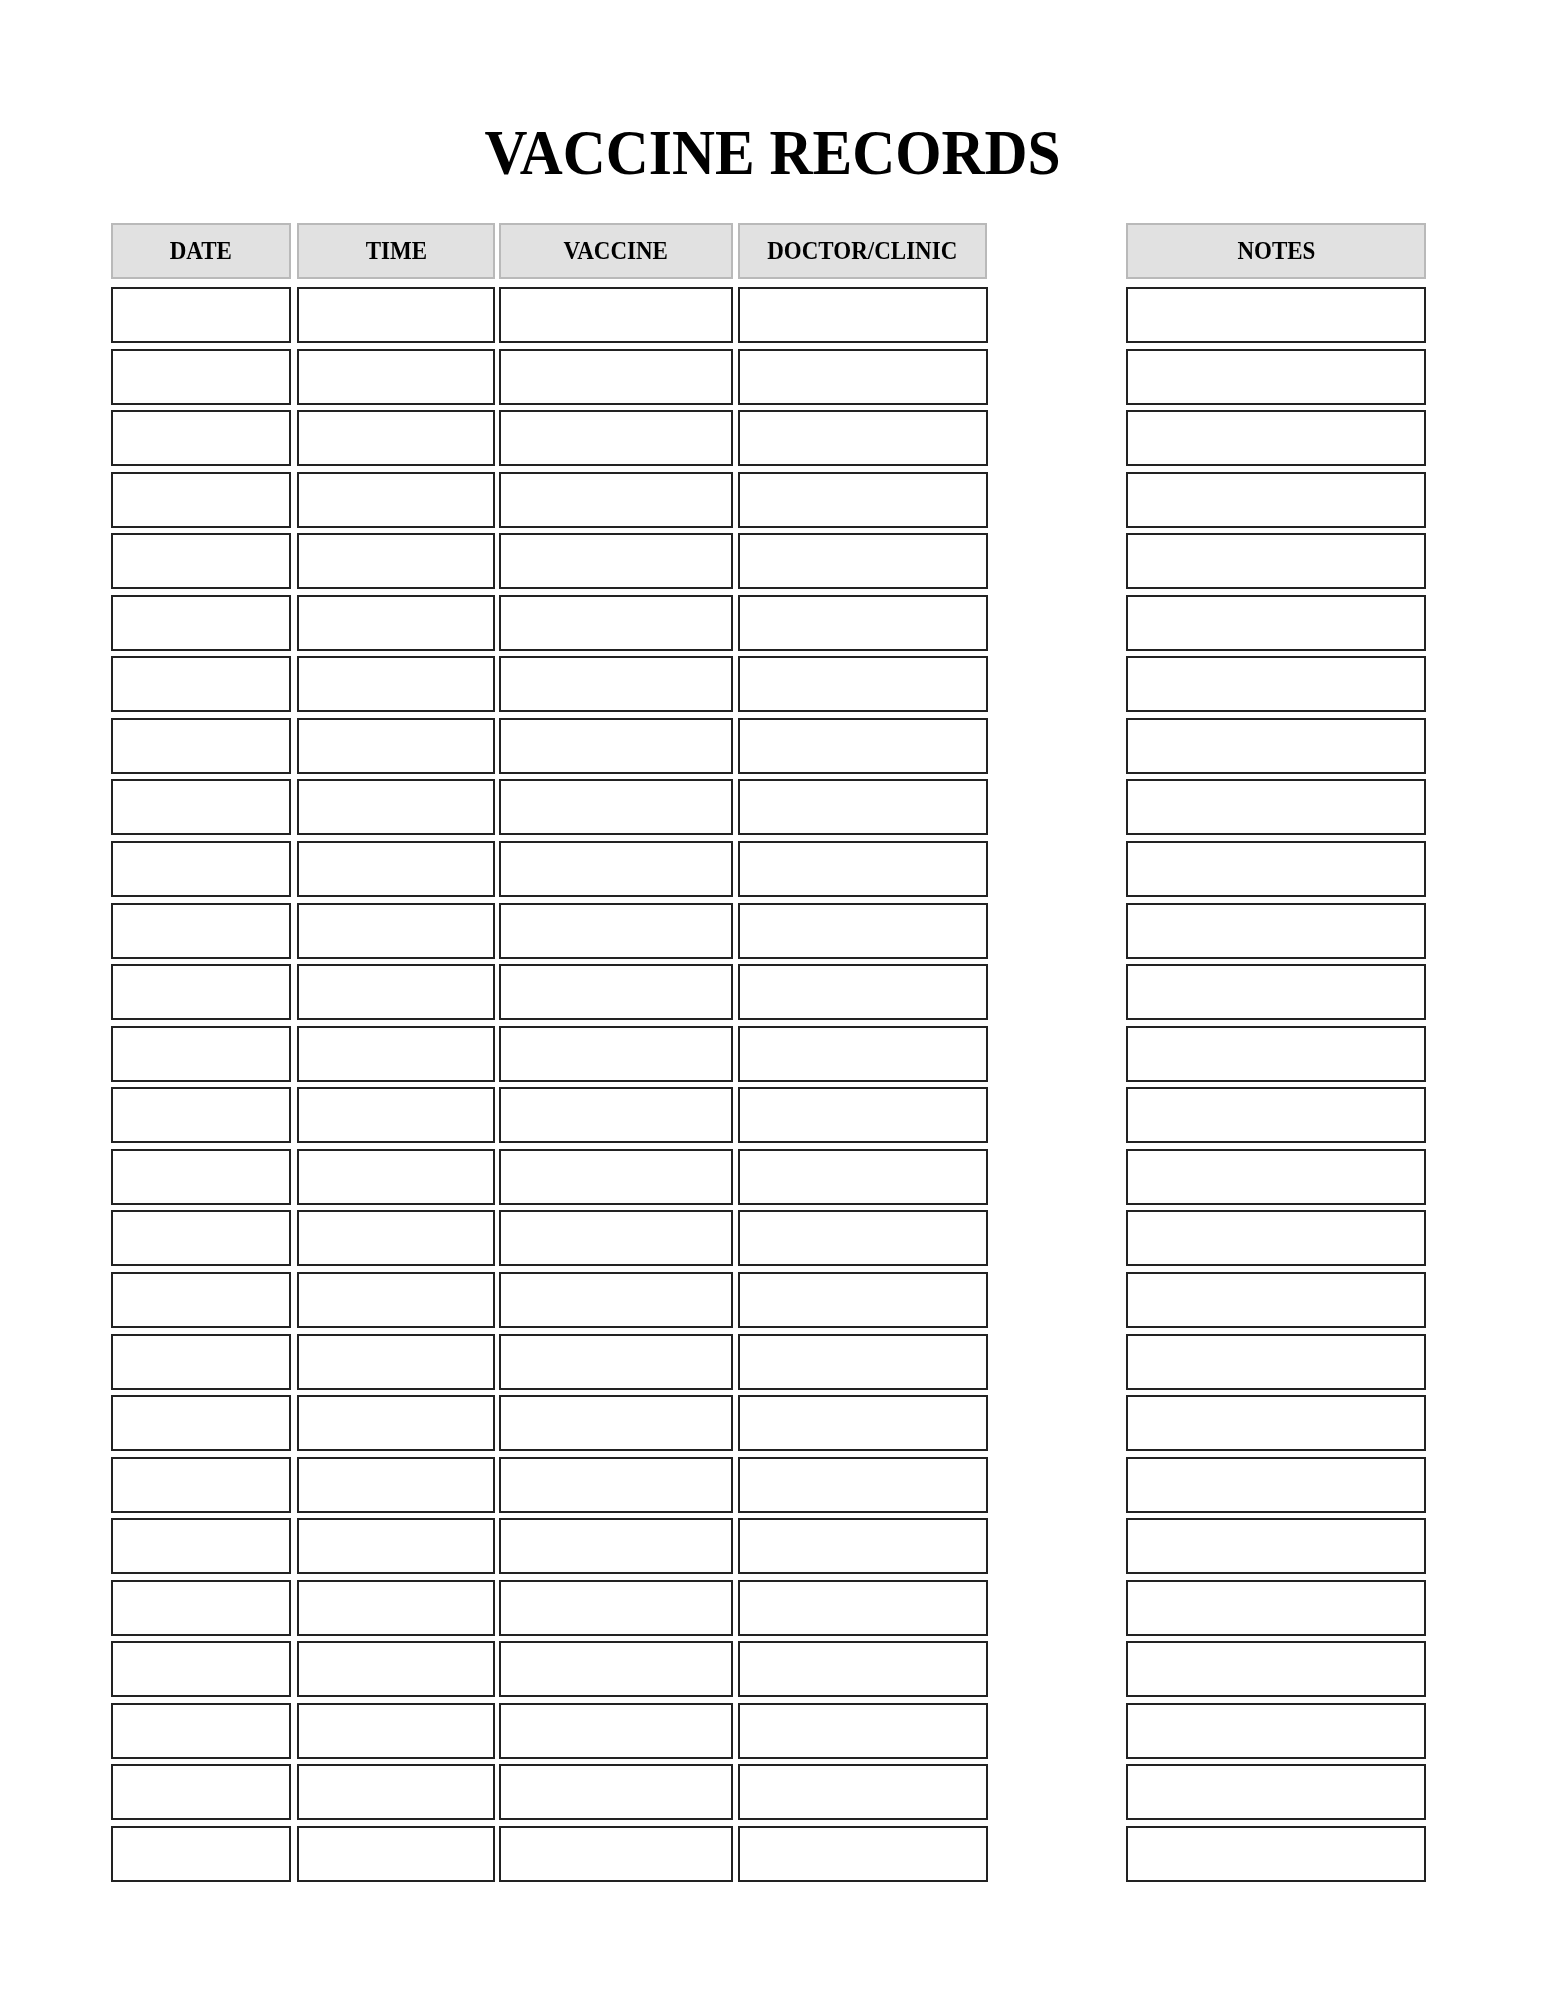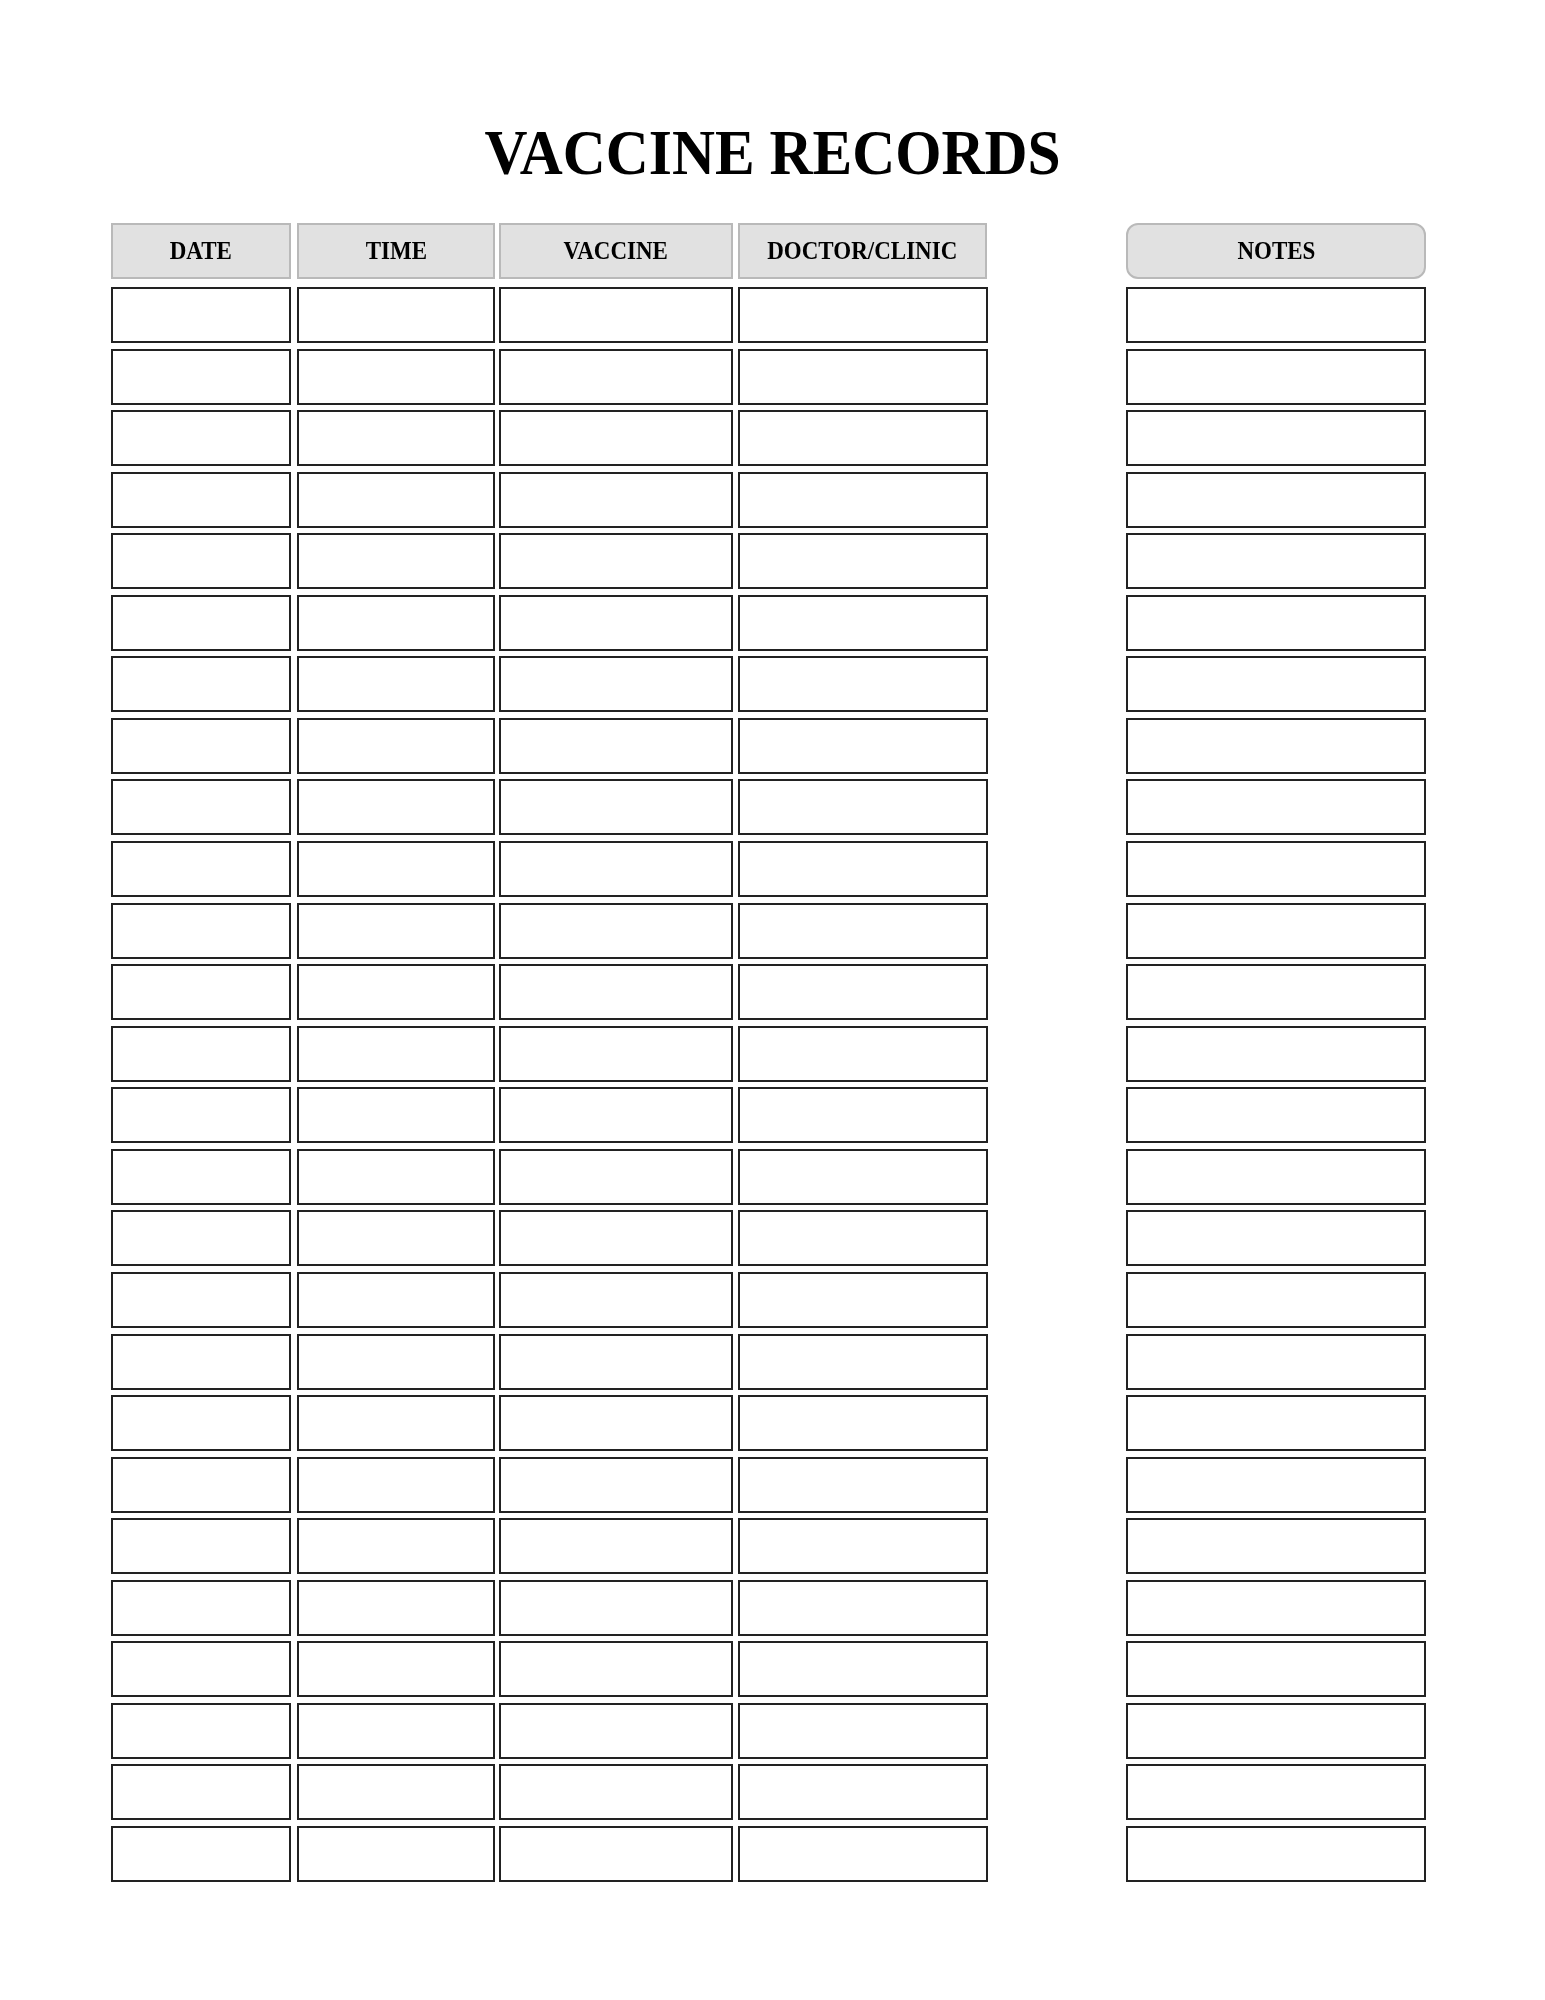--- a/index.html
+++ b/index.html
@@ -35,21 +35,21 @@
   </div>
   <div class="hcell" style="left:297px;width:198px;">
     <span>TIME</span>
   </div>
   <div class="hcell" style="left:499px;width:234px;">
     <span>VACCINE</span>
   </div>
   <div class="hcell" style="left:738px;width:249px;">
     <span>DOCTOR/CLINIC</span>
   </div>
-  <div class="hcell" style="left:1126px;width:300px;border-radius:12px;">
+  <div class="hcell" style="left:1126px;width:300px;">
     <span>NOTES</span>
   </div>
   <div id="rows">
       <div>
         <div class="cell" style="left: 111px; width: 180px; top: 287px;"></div>
         <div class="cell" style="left: 297px; width: 198px; top: 287px;"></div>
         <div class="cell" style="left: 499px; width: 234px; top: 287px;"></div>
         <div class="cell" style="left: 738px; width: 250px; top: 287px;"></div>
         <div class="cell" style="left: 1126px; width: 300px; top: 287px;"></div>
       </div>

